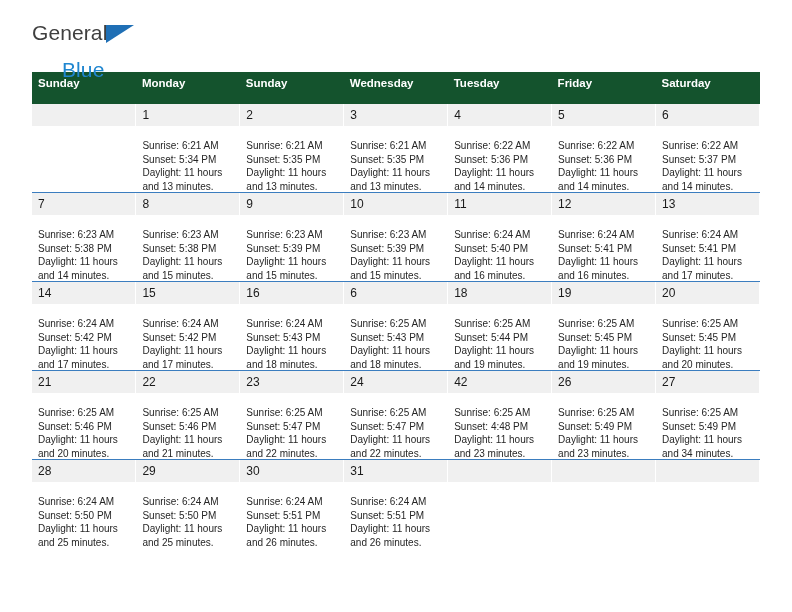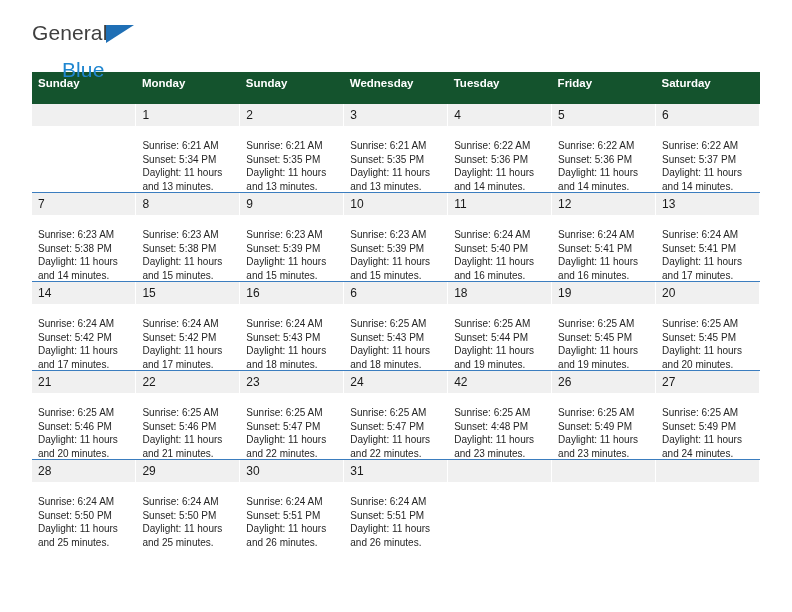--- a/index.html
+++ b/index.html
@@ -476,21 +476,21 @@
               </div>
             </div>
           </td>
           <td>
             <div class="cell">
               <div class="daynum">27</div>
               <div class="info">
                 <div>Sunrise: 6:25 AM</div>
                 <div>Sunset: 5:49 PM</div>
                 <div>Daylight: 11 hours</div>
-                <div>and 24 minutes.</div>
+                <div>and 34 minutes.</div>
               </div>
             </div>
           </td>
         </tr>
         <tr class="week-row last">
           <td>
             <div class="cell">
               <div class="daynum">28</div>
               <div class="info">
                 <div>Sunrise: 6:24 AM</div>

